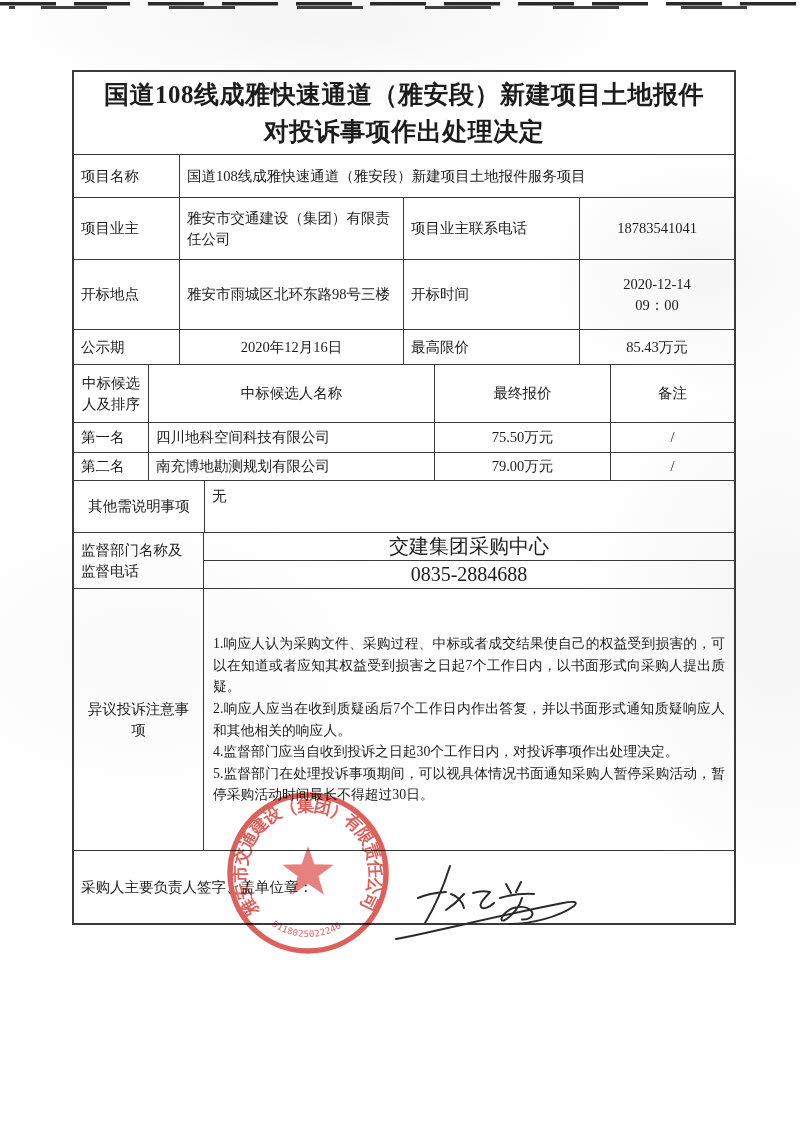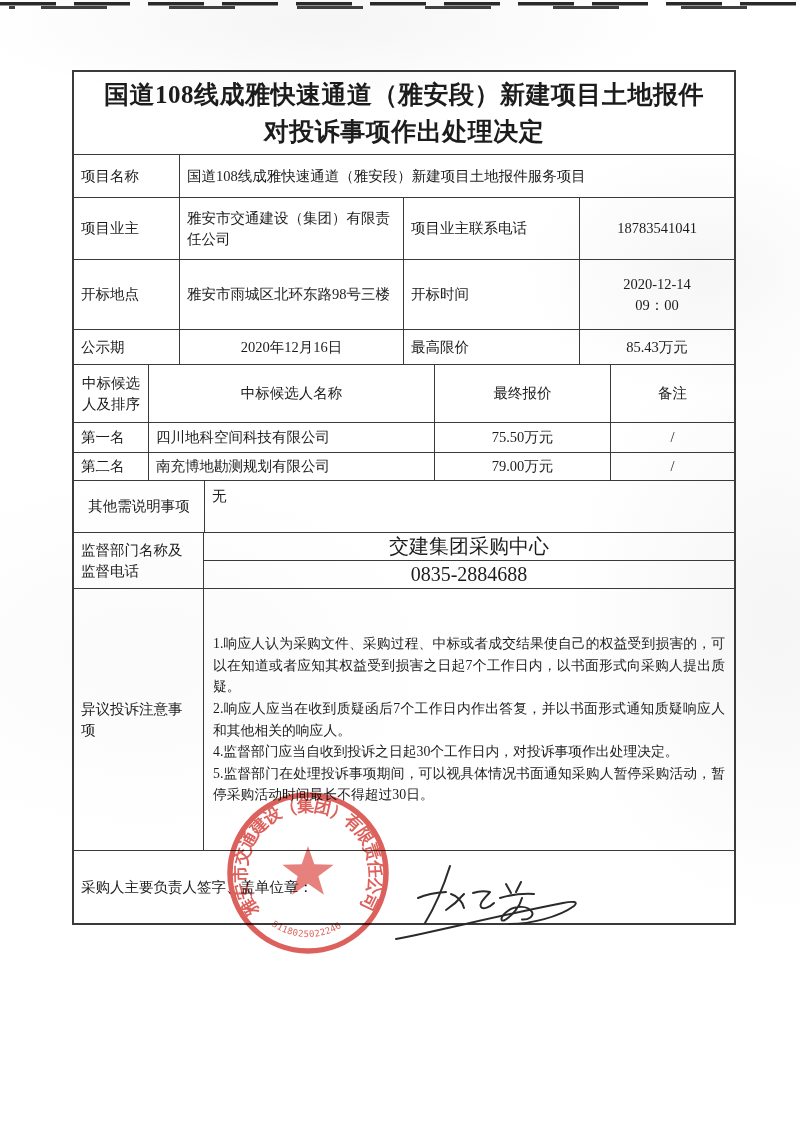--- a/index.html
+++ b/index.html
@@ -136,21 +136,21 @@
 
   <div class="row" style="height:56px;">
     <div class="c w-sup">监督部门名称及监督电话</div>
     <div class="sup-val">
       <div class="sup-sub top">交建集团采购中心</div>
       <div class="sup-sub">0835-2884688</div>
     </div>
   </div>
 
   <div class="row" style="height:262px;">
-    <div class="c w-sup center" style="text-align:left;">异议投诉注意事项</div>
+    <div class="c w-sup center" style="text-align:center;">异议投诉注意事项</div>
     <div class="c flex nb obj-cell">
       <div class="obj-list">
         <p>1.响应人认为采购文件、采购过程、中标或者成交结果使自己的权益受到损害的，可以在知道或者应知其权益受到损害之日起7个工作日内，以书面形式向采购人提出质疑。</p>
         <p>2.响应人应当在收到质疑函后7个工作日内作出答复，并以书面形式通知质疑响应人和其他相关的响应人。</p>
         <p>4.监督部门应当自收到投诉之日起30个工作日内，对投诉事项作出处理决定。</p>
         <p>5.监督部门在处理投诉事项期间，可以视具体情况书面通知采购人暂停采购活动，暂停采购活动时间最长不得超过30日。</p>
       </div>
     </div>
   </div>
 

